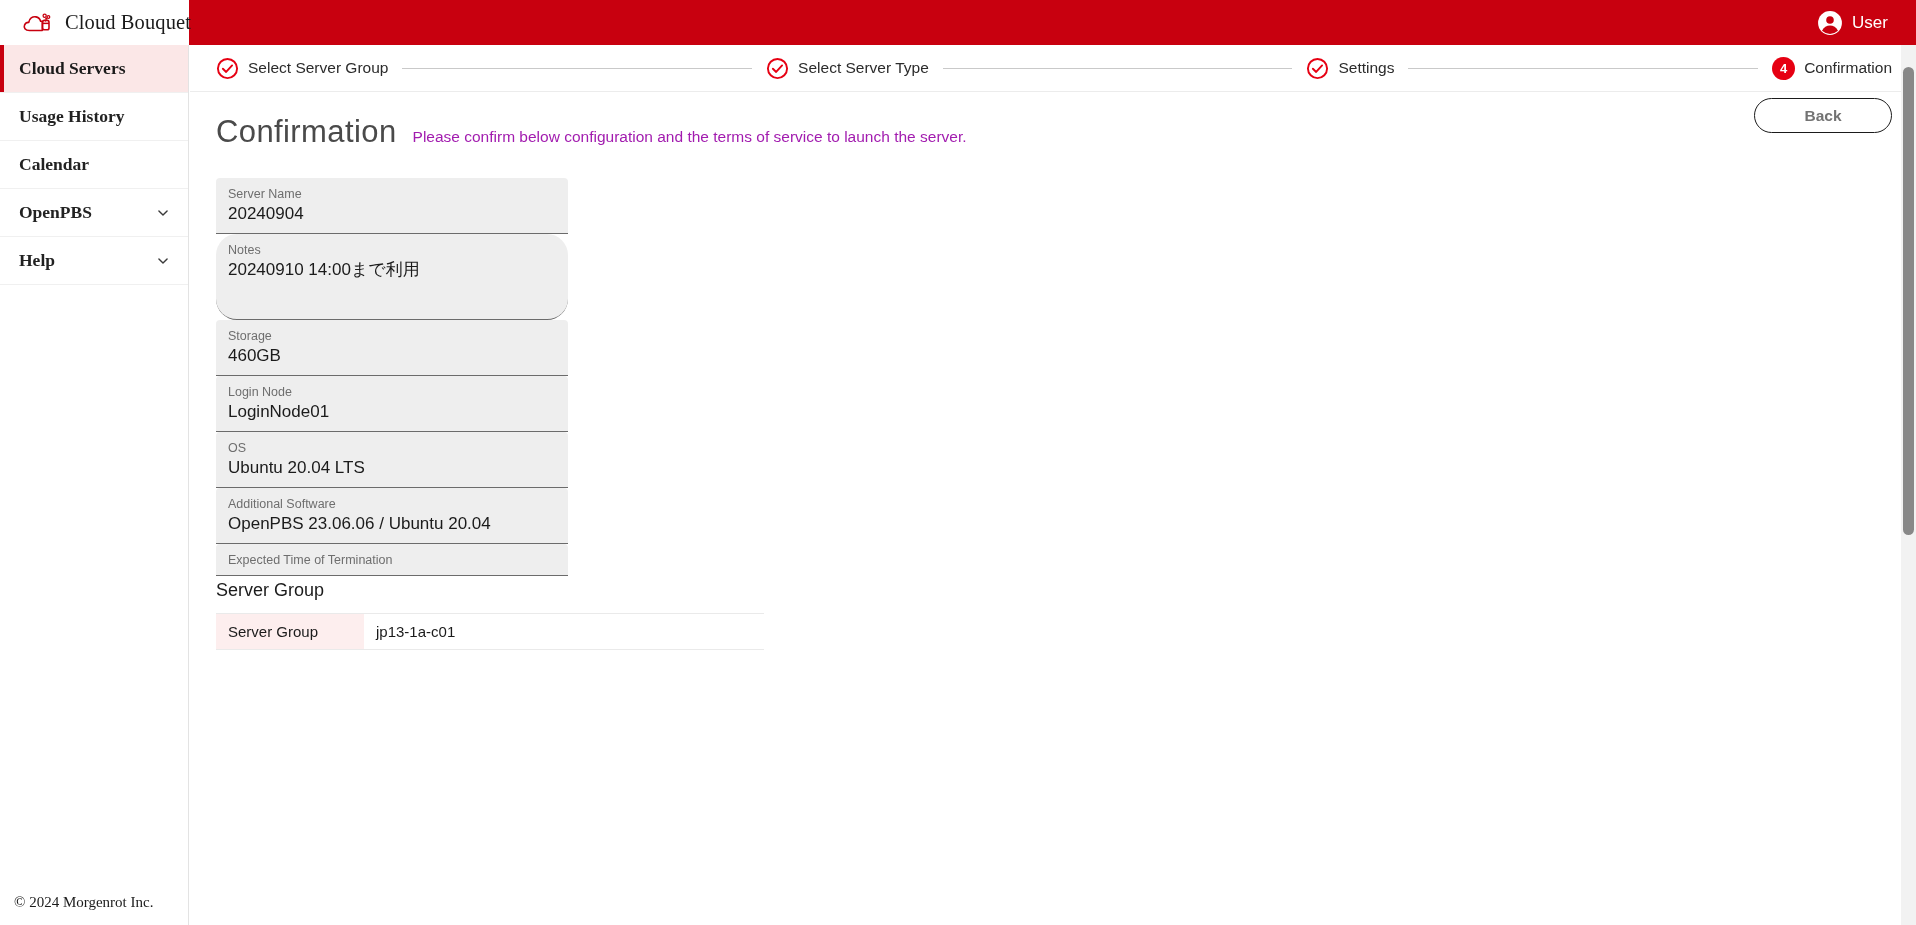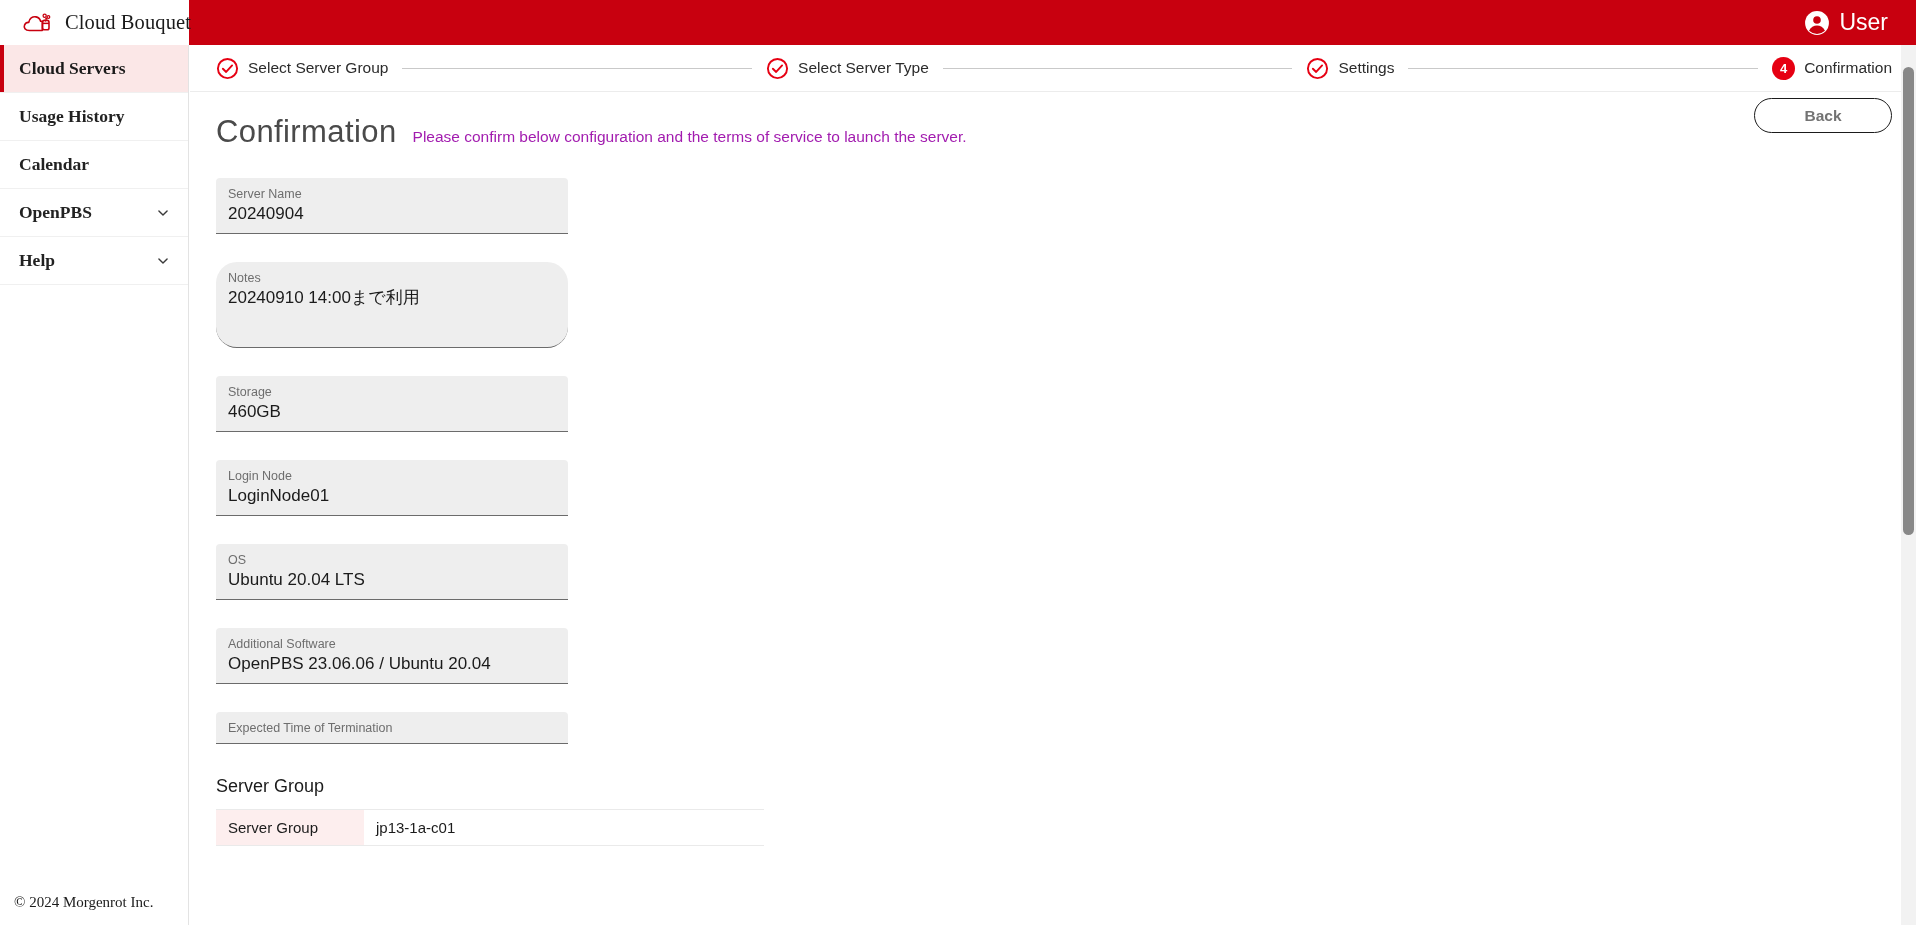--- a/index.html
+++ b/index.html
@@ -27,21 +27,21 @@
   #hamburger span { display: block; height: 2.6px; background: #1b1b1b; border-radius: 1px; }
   #logo-mark { width: 33px; height: 24px; flex: 0 0 33px; }
   #brand-text {
     font-family: "Liberation Serif", serif;
     font-size: 20.5px; color: #1b1b1b; letter-spacing: .1px; white-space: nowrap;
   }
   #topbar-spacer { flex: 1 1 auto; }
   #user-zone {
     display: flex; align-items: center; gap: 9px; padding-right: 28px; cursor: pointer;
   }
-  #user-zone .uname { color: #fff; font-size: 23px; }
+  #user-zone .uname { color: #fff; font-size: 17px; }
 
   
   #sidebar {
     position: absolute; top: 45px; left: 0; width: 189px; height: 880px;
     background: #ffffff; border-right: 1px solid #e3e3e3; font-family: Liberation Serif, serif;
   }
   .nav-item {
     position: relative; height: 48px; display: flex; align-items: center;
     padding: 0 18px 0 19px; font-size: 17.5px; font-weight: bold; color: #222;
     cursor: pointer; border-bottom: 1px solid #f0f0f0;
@@ -88,21 +88,21 @@
     border: 1px solid #1b1b1b; background: #fff;
     font-size: 15.5px; font-weight: bold; color: #737373;
     cursor: pointer; font-family: "Liberation Sans", sans-serif;
   }
 
   
   #fields { padding: 28px 0 0 26px; }
   .field {
     width: 352px; background: #eeeeee; border-bottom: 1px solid #6b6b6b;
     border-radius: 4px 4px 0 0; padding: 8px 12px 7px 12px;
-    margin-bottom: 28px; cursor: text;
+    cursor: text;
   }
   .field .flabel { font-size: 12.5px; color: #6e6e6e; line-height: 16px; }
   .field .fvalue { font-size: 17px; color: #1b1b1b; line-height: 24px; }
   .field.tall { height: 86px; border-radius: 21px; }
 
   
   #group-heading { font-size: 18px; color: #1b1b1b; padding: 4px 0 12px 26px; }
   #group-table { margin-left: 26px; width: 548px; border-top: 1px solid #eaeaea; }
   .gt-row { display: flex; border-bottom: 1px solid #eaeaea; }
   .gt-key {

